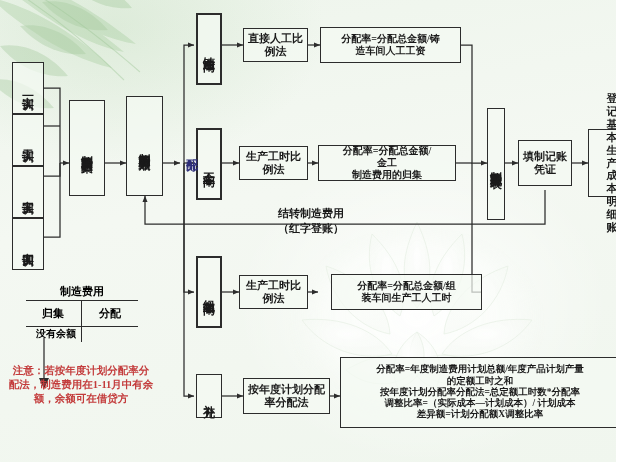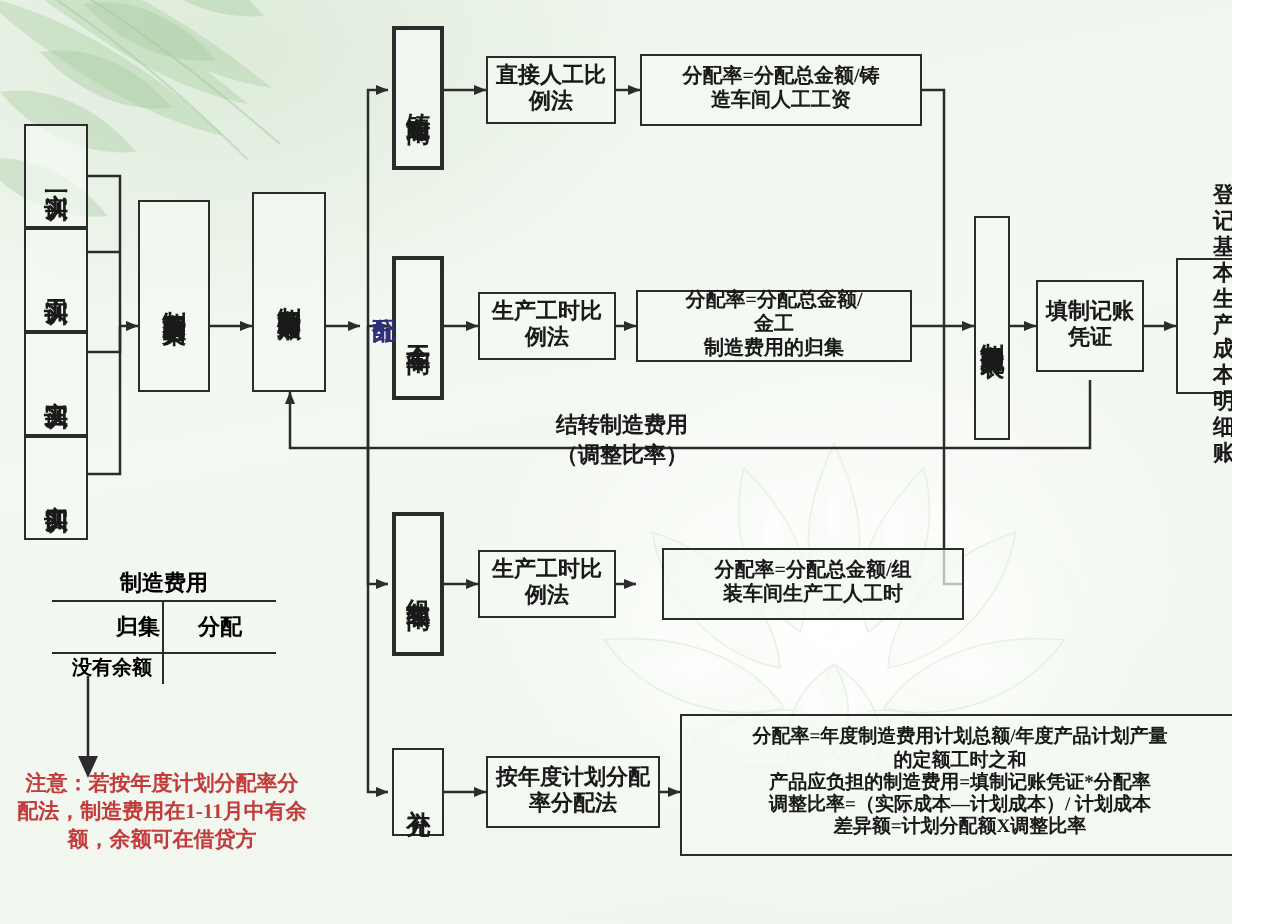--- a/index.html
+++ b/index.html
@@ -77,28 +77,28 @@
     left: 176px; top: 150px; width: 22px;
     font-size: 12px; font-weight: 700; color: #2f2f7a;
     writing-mode: vertical-rl; text-orientation: upright;
     line-height: 1.0; letter-spacing: 0px;
   }
   
   #taccount { position: absolute; z-index: 3; left: 24px; top: 286px; width: 116px; height: 56px; }
   #ta-title { position:absolute; left:0; top:-2px; width:116px; text-align:center; font-size:11px; font-weight:700; }
   #ta-top { position:absolute; left:2px; top:14px; width:112px; height:0; border-top:1px solid #2c2c2c; }
   #ta-stem { position:absolute; left:57px; top:14px; width:0; height:42px; border-left:1px solid #2c2c2c; }
-  #ta-dr { position:absolute; left:2px; top:20px; width:54px; text-align:right; font-size:11px; font-weight:700; }
+  #ta-dr { position:absolute; left:2px; top:20px; width:54px; text-align:center; font-size:11px; font-weight:700; }
   #ta-cr { position:absolute; left:59px; top:20px; width:54px; text-align:center; font-size:11px; font-weight:700; }
   #ta-mid { position:absolute; left:2px; top:40px; width:112px; height:0; border-top:1px solid #2c2c2c; }
   #ta-bal { position:absolute; left:2px; top:41px; width:60px; text-align:center; font-size:10px; font-weight:700; }
 
   #note {
     position: absolute; z-index: 3;
-    left: 8px; top: 386px; width: 146px;
+    left: 8px; top: 364px; width: 146px;
     font-size: 10.5px; font-weight: 700; line-height: 1.32;
     color: #c33b3b; text-align: center;
   }
 </style>
 </head>
 <body>
 
 <div id="canvas">
 
   <div class="wm" id="wm-wash"></div>
@@ -255,39 +255,39 @@
   </div>
   <div class="node lbl-f thin" style="left:331px; top:274px; width:151px; height:36px; padding:0 15px;">
     <span>
       <span>分配率=分配总金额/组</span><br><span>装车间生产工人工时</span>
     </span>
   </div>
   <div class="node lbl-big thin" style="left:340px; top:357px; width:280px; height:71px; padding:2px 4px;">
     <span>
       <span>分配率=年度制造费用计划总额/年度产品计划产量</span><br>
       <span>的定额工时之和</span><br>
-      <span>产品应负担的制造费用=填制记账凭证*分配率</span><br>
+      <span>按年度计划分配率分配法=总定额工时数*分配率</span><br>
       <span>调整比率=（实际成本—计划成本）/ 计划成本</span><br>
       <span>差异额=计划分配额X调整比率</span>
     </span>
   </div>
 
   <div class="node vert lbl-v thin" style="left:487px; top:108px; width:18px; height:112px;">
     <span>制造费用分配表</span>
   </div>
   <div class="node lbl-h thin" style="left:518px; top:140px; width:54px; height:46px; padding:0 3px;">
     <span>填制记账凭证</span>
   </div>
   <div class="node lbl-h thin" style="left:588px; top:129px; width:48px; height:68px; padding:0 16px;">
     <span>登记基本生产成本明细账</span>
   </div>
 
   <div class="ftext" id="carryover">
     <span>结转制造费用</span><br>
-    <span>（调整比率）</span>
+    <span>（红字登账）</span>
   </div>
 
   <div id="taccount">
     <div id="ta-title">制造费用</div>
     <div id="ta-top"></div>
     <div id="ta-stem"></div>
     <div id="ta-dr">归集</div>
     <div id="ta-cr">分配</div>
     <div id="ta-mid"></div>
     <div id="ta-bal">没有余额</div>

